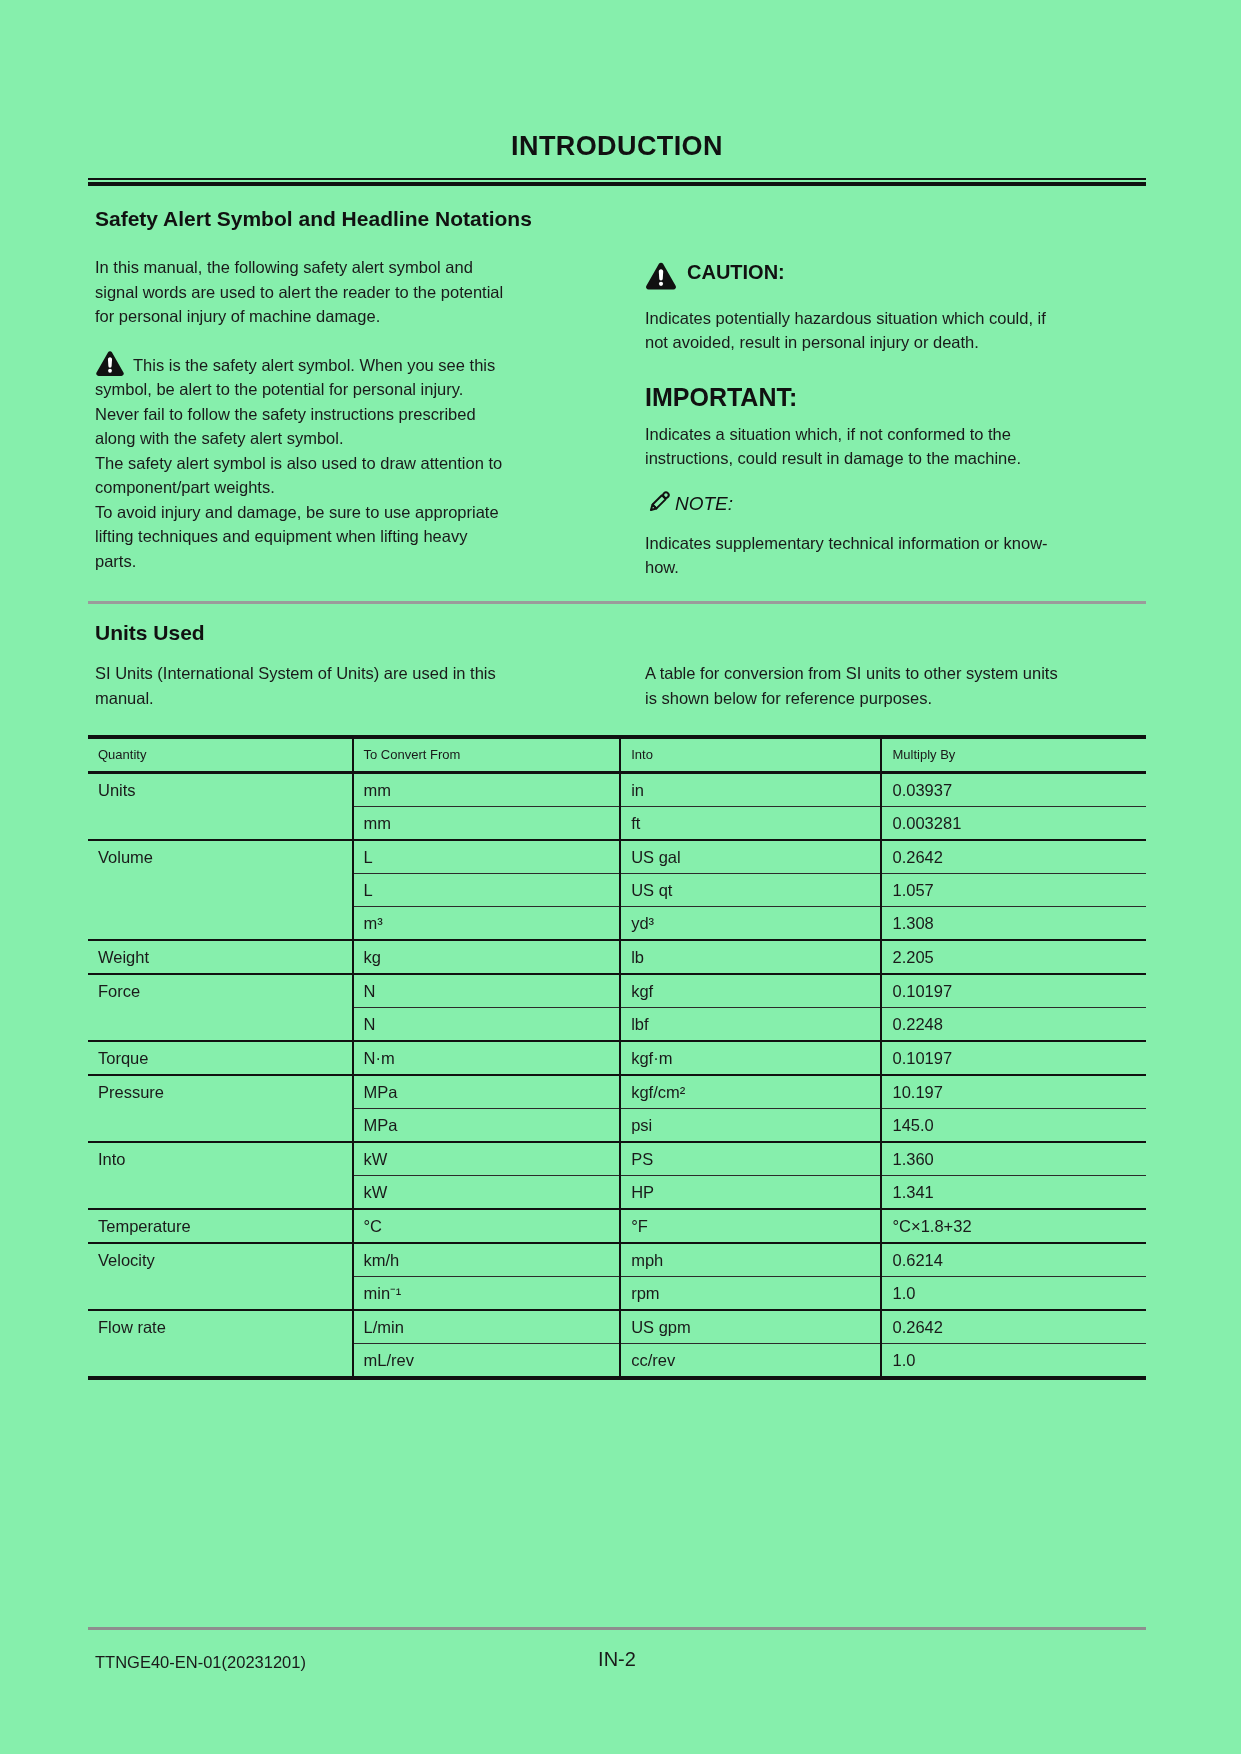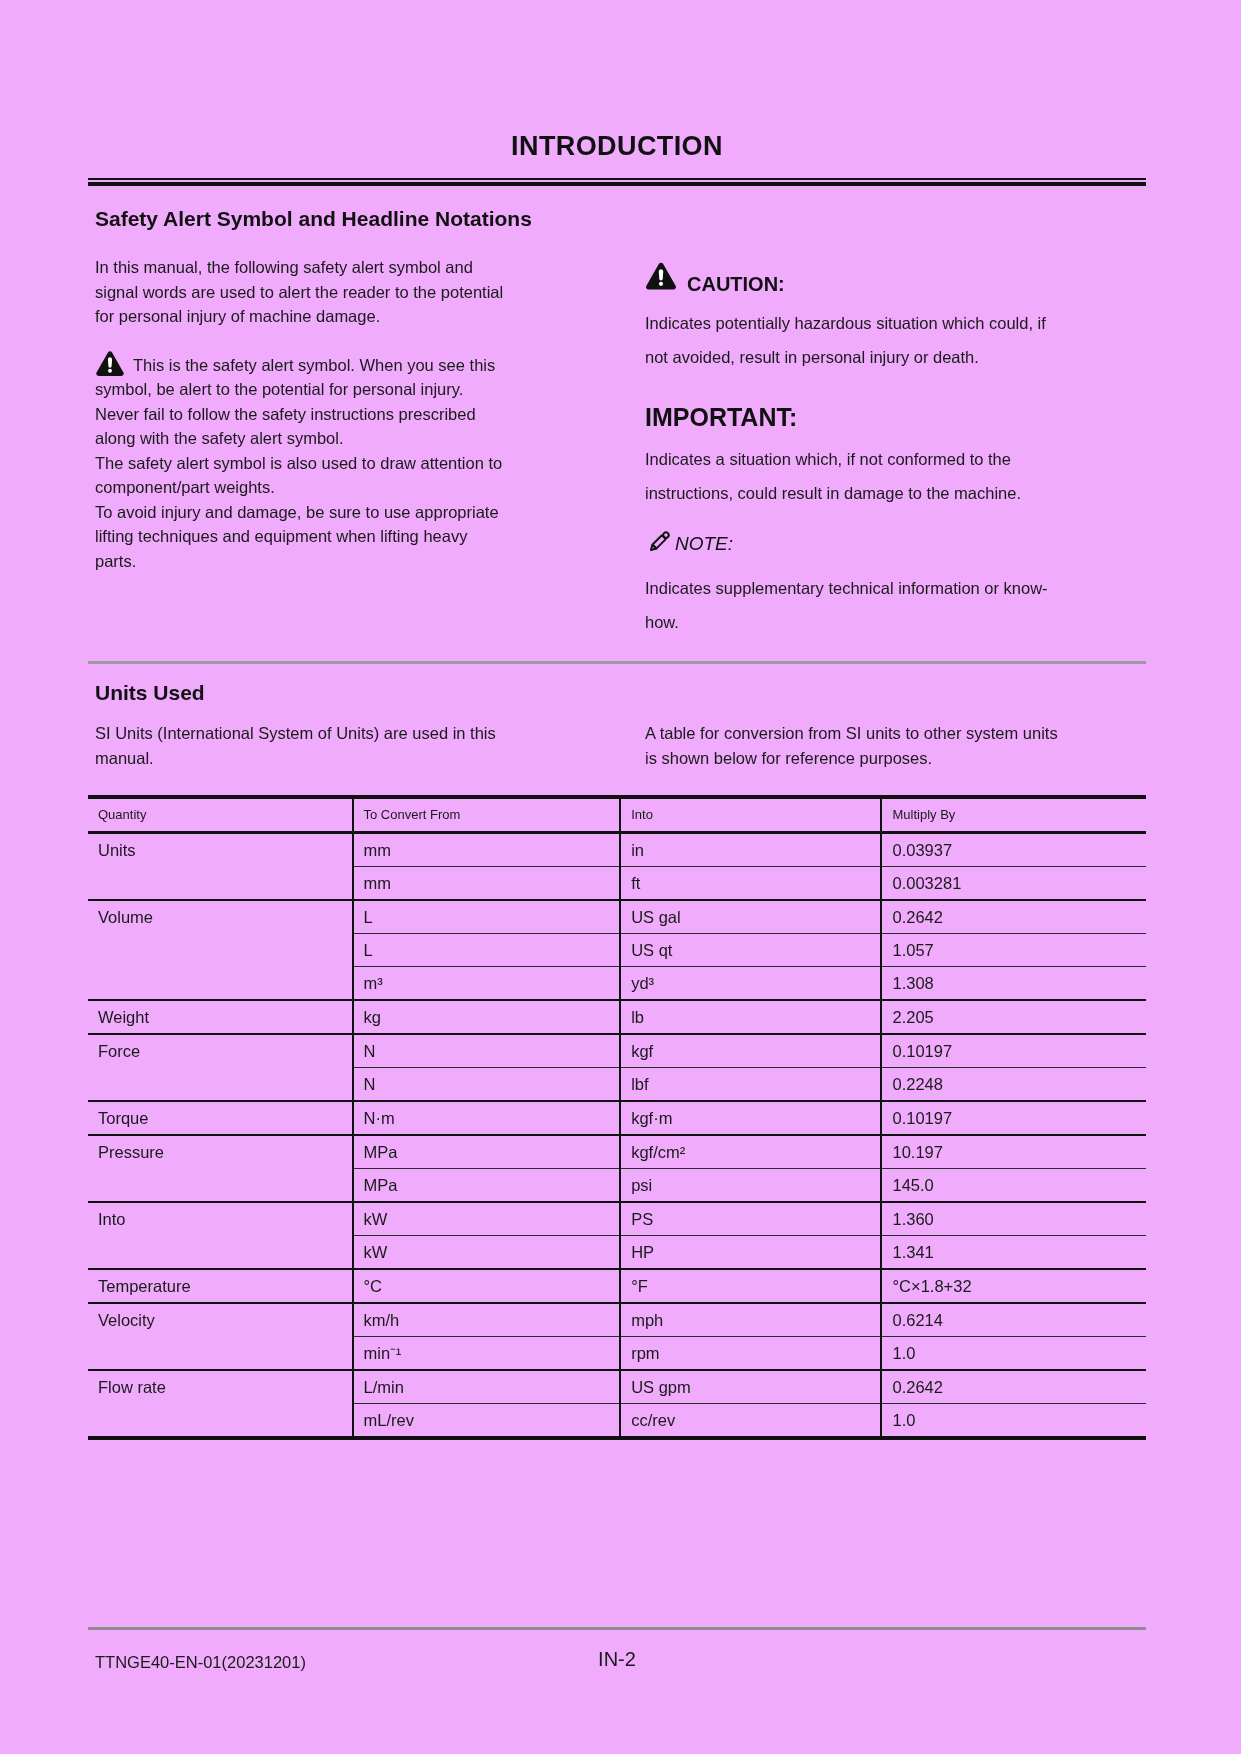--- a/index.html
+++ b/index.html
@@ -2,21 +2,21 @@
 <html><head>
 <meta charset="utf-8">
 <style>
   * { box-sizing: border-box; }
   html, body { margin: 0; padding: 0; background: #e8e8e8; }
   .page {
     position: relative;
     width: 1241px;
     height: 1754px;
     margin: 0 auto;
-    background: #f0abfc;
+    background: #86efac;
     font-family: "Liberation Sans", sans-serif;
     color: #1a1a1a;
     overflow: hidden;
   }
   .content {
     position: absolute;
     left: 88px;
     top: 0;
     width: 1058px;
   }
@@ -57,33 +57,33 @@
   .para-gap { margin-top: 21px; }
 
   .inline-alert-icon svg {
     width: 30px; height: 27px;
     vertical-align: -6px;
     margin-right: 8px;
   }
 
   .alert-heading {
     display: flex;
-    align-items: flex-end;
+    align-items: flex-start;
     gap: 10px;
     margin-top: 6px;
     font-size: 20px;
     font-weight: 700;
     color: #111;
   }
   .alert-heading svg { width: 32px; height: 30px; }
   .rc-body {
     margin: 0;
     margin-top: 10px;
     font-size: 16.5px;
-    line-height: 34px;
+    line-height: 24px;
     white-space: pre-line;
   }
   .important-label {
     margin-top: 29px;
     font-size: 25px;
     font-weight: 700;
     color: #111;
   }
   .note-heading {
     display: flex;

